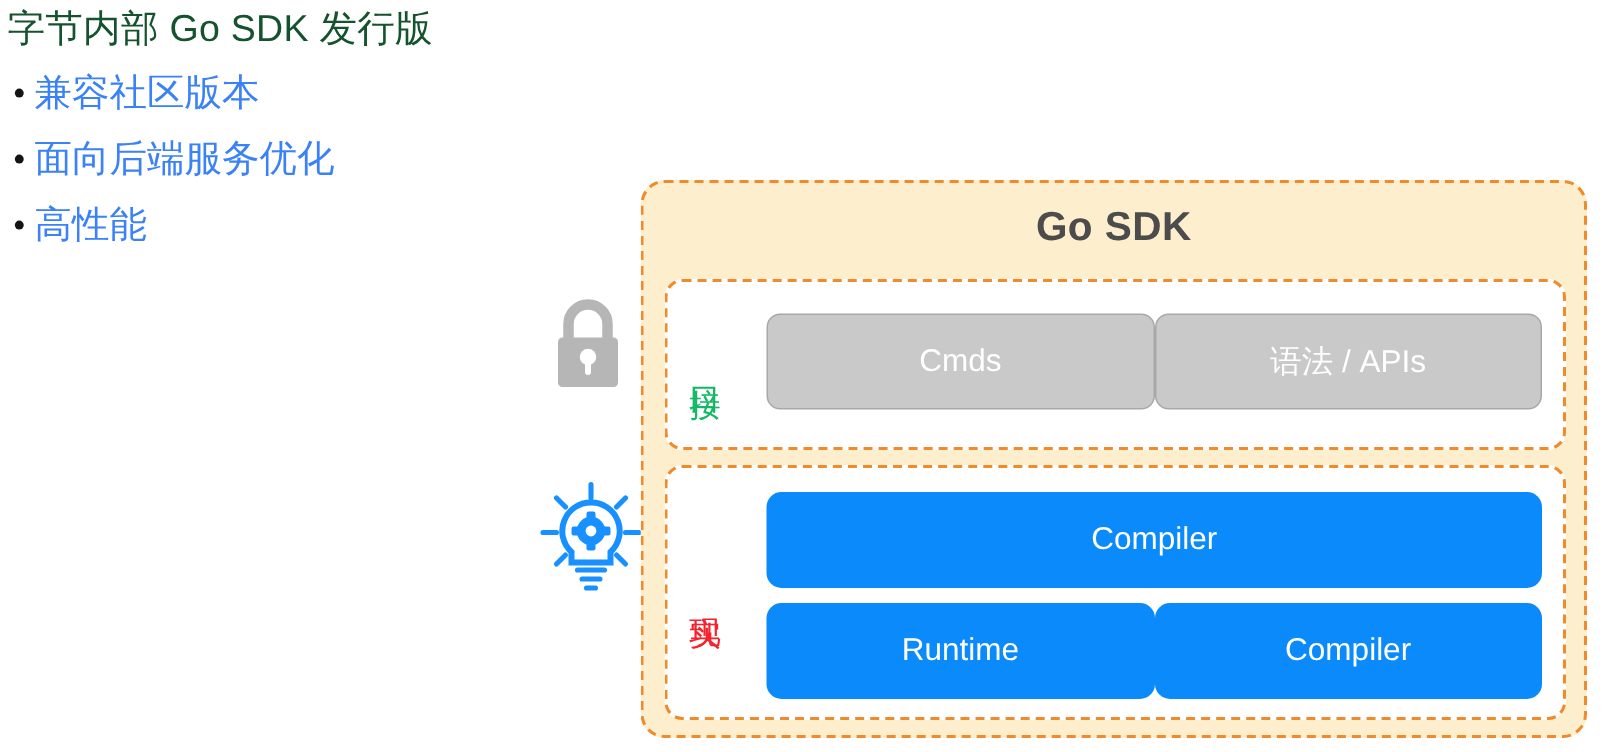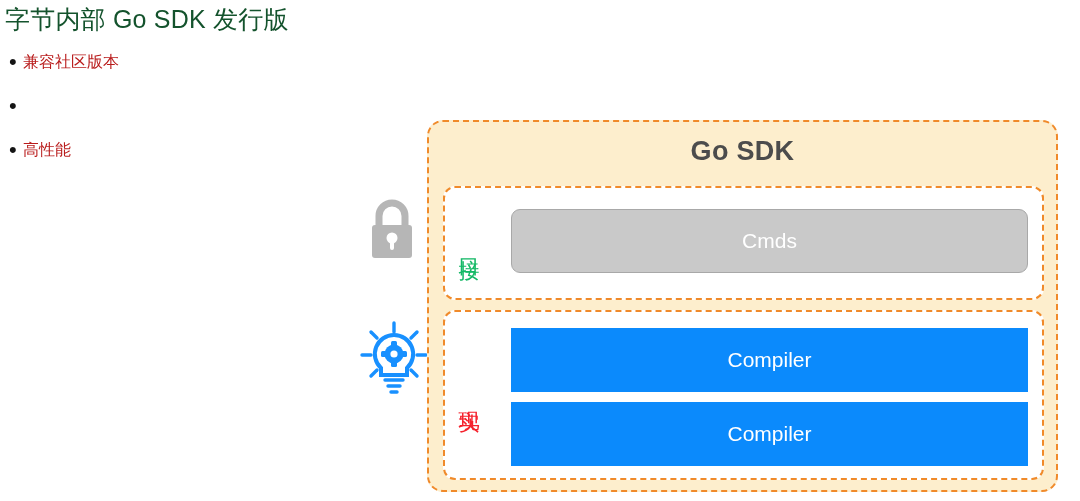--- a/index.html
+++ b/index.html
@@ -44,23 +44,23 @@
     width: 18px;
     flex: 0 0 18px;
     font-size: 22px;
     line-height: 36px;
     color: #141414;
     text-align: left;
     padding-left: 4px;
     box-sizing: border-box;
   }
   .bullet-text {
-    font-size: 16px;
+    font-size: 25px;
     line-height: 36px;
-    color: #b91c1c;
+    color: #3b82f6;
     white-space: nowrap;
   }
 
   
   #icon-column {
     position: absolute;
     left: 355px;
     top: 120px;
     width: 70px;
     height: 370px;
@@ -173,39 +173,40 @@
     background: #c9c9c9;
     border: 1.5px solid #a8a8a8;
   }
   .chip-green {
     background: #9ed287;
     border: 1.5px solid #8fc2e0;
   }
   .chip-blue {
     background: #0b8afc;
     border: none;
-    border-radius: 0;
+    border-radius: 10px;
   }
 </style>
 </head>
 <body>
 
 <div id="left-pane">
 
   <div id="slide-title">字节内部 Go SDK 发行版</div>
 
   <div id="bullet-list">
 
     <div class="bullet-row">
       <span class="bullet-dot">•</span>
       <span class="bullet-text">兼容社区版本</span>
     </div>
 
     <div class="bullet-row">
       <span class="bullet-dot">•</span>
+      <span class="bullet-text">面向后端服务优化</span>
     </div>
 
     <div class="bullet-row">
       <span class="bullet-dot">•</span>
       <span class="bullet-text">高性能</span>
     </div>
 
   </div>
 </div>
 
@@ -253,29 +254,31 @@
 <div id="go-sdk-container">
 
   <div id="go-sdk-title">Go SDK</div>
 
   <div id="interface-panel" class="inner-panel">
 
     <div id="interface-label" class="side-label">接口</div>
 
     <div id="interface-row" class="chip-row">
       <div class="chip chip-gray">Cmds</div>
+      <div class="chip chip-gray">语法 / APIs</div>
     </div>
   </div>
 
   <div id="implementation-panel" class="inner-panel">
 
     <div id="implementation-label" class="side-label">实现</div>
 
     <div id="impl-row-1" class="chip-row">
       <div class="chip chip-blue">Compiler</div>
     </div>
 
     <div id="impl-row-2" class="chip-row">
+      <div class="chip chip-blue">Runtime</div>
       <div class="chip chip-blue">Compiler</div>
     </div>
   </div>
 
 </div>
 
 </body></html>

